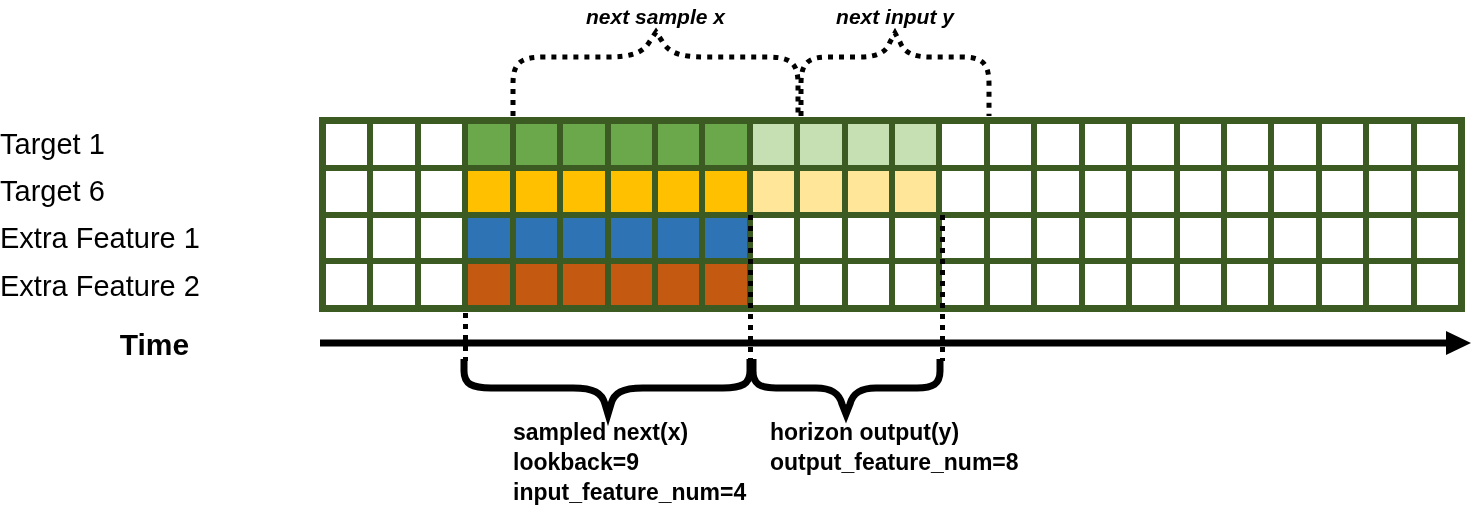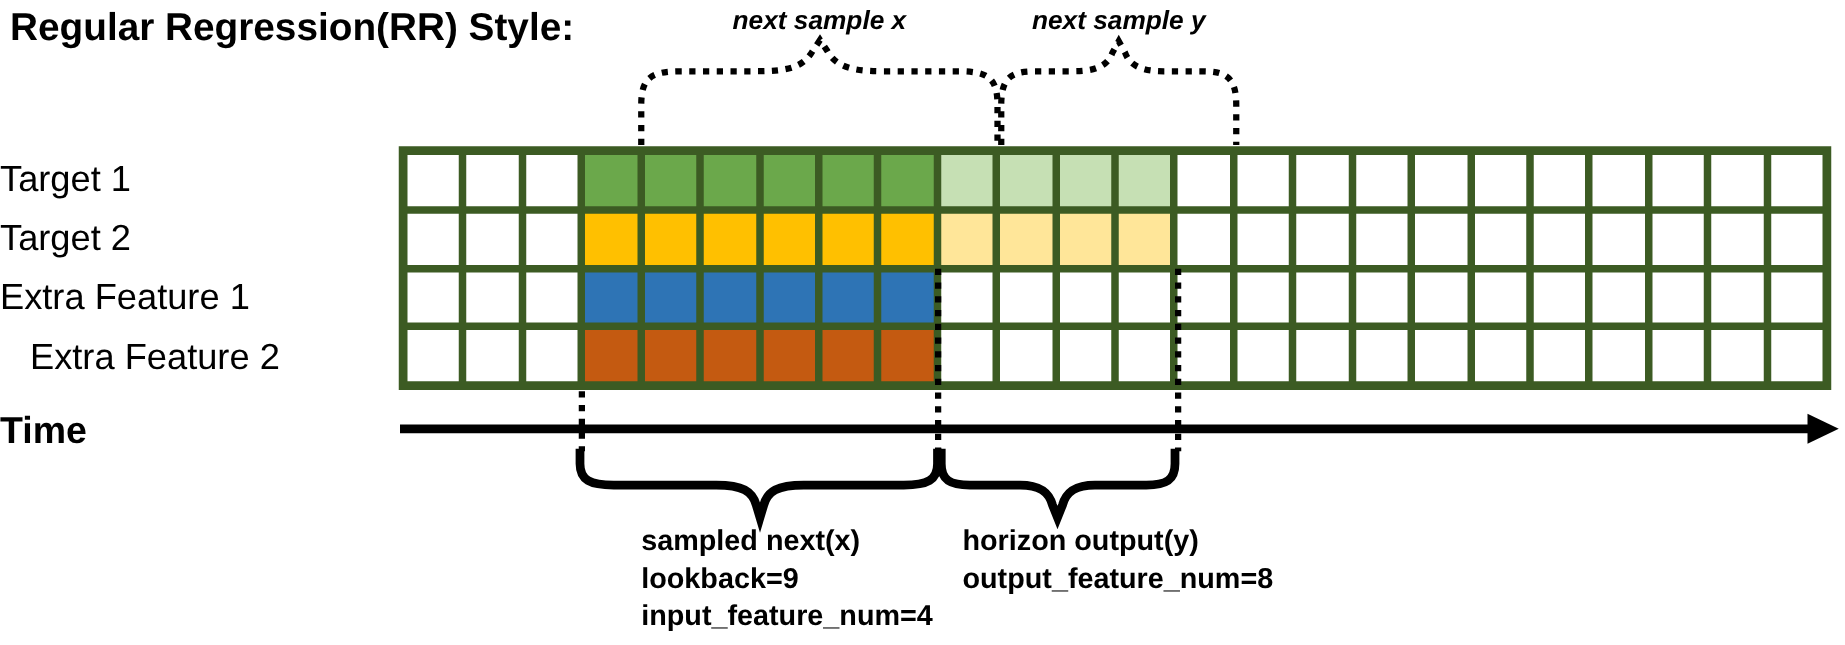--- a/index.html
+++ b/index.html
@@ -20,46 +20,45 @@
   .grid{
     position:absolute;left:319px;top:117px;width:1146px;height:195px;
     box-sizing:border-box;padding:7px;display:grid;gap:6px;
   }
   .cell{width:100%;height:100%;}
   .row-label{
     position:absolute;left:0;width:311px;
     font-size:29px;font-weight:normal;line-height:30px;white-space:nowrap;
   }
   .time-label{
-    position:absolute;left:0;top:328px;width:309px;text-align:left;
+    position:absolute;left:0;top:328px;width:309px;text-align:center;
     font-size:30px;font-weight:bold;
   }
   .strokes{position:absolute;left:0;top:0;}
   .text-block{
     position:absolute;top:417px;font-size:23px;font-weight:bold;
     line-height:30px;white-space:nowrap;
   }
   .text-block.left{left:513px;}
   .text-block.right{left:770px;}
 </style>
 </head>
 <body>
 
 <div class="canvas">
 
-  <div class="title">Regular Regression(RR) Style:</div>
 
   <div class="next-label next-x">next sample x</div>
-  <div class="next-label next-y">next sample y</div>
+  <div class="next-label next-y">next input y</div>
 
   <div id="row-labels">
       <div class="row-label" style="top: 129px;">Target 1</div>
-      <div class="row-label" style="top: 176.2px;">Target 2</div>
+      <div class="row-label" style="top: 176.2px;">Target 6</div>
       <div class="row-label" style="top: 223.4px;">Extra Feature 1</div>
-      <div class="row-label" style="top: 270.6px; padding-left: 24px;">Extra Feature 2</div>
+      <div class="row-label" style="top: 270.6px;">Extra Feature 2</div>
     </div>
 
   <div id="grid" class="grid" style="background: rgb(60, 91, 35); grid-template-columns: repeat(24, 1fr); grid-template-rows: repeat(4, 1fr);">
       <div class="cell" style="background: rgb(255, 255, 255);"></div>
       <div class="cell" style="background: rgb(255, 255, 255);"></div>
       <div class="cell" style="background: rgb(255, 255, 255);"></div>
       <div class="cell" style="background: rgb(107, 168, 75);"></div>
       <div class="cell" style="background: rgb(107, 168, 75);"></div>
       <div class="cell" style="background: rgb(107, 168, 75);"></div>
       <div class="cell" style="background: rgb(107, 168, 75);"></div>

